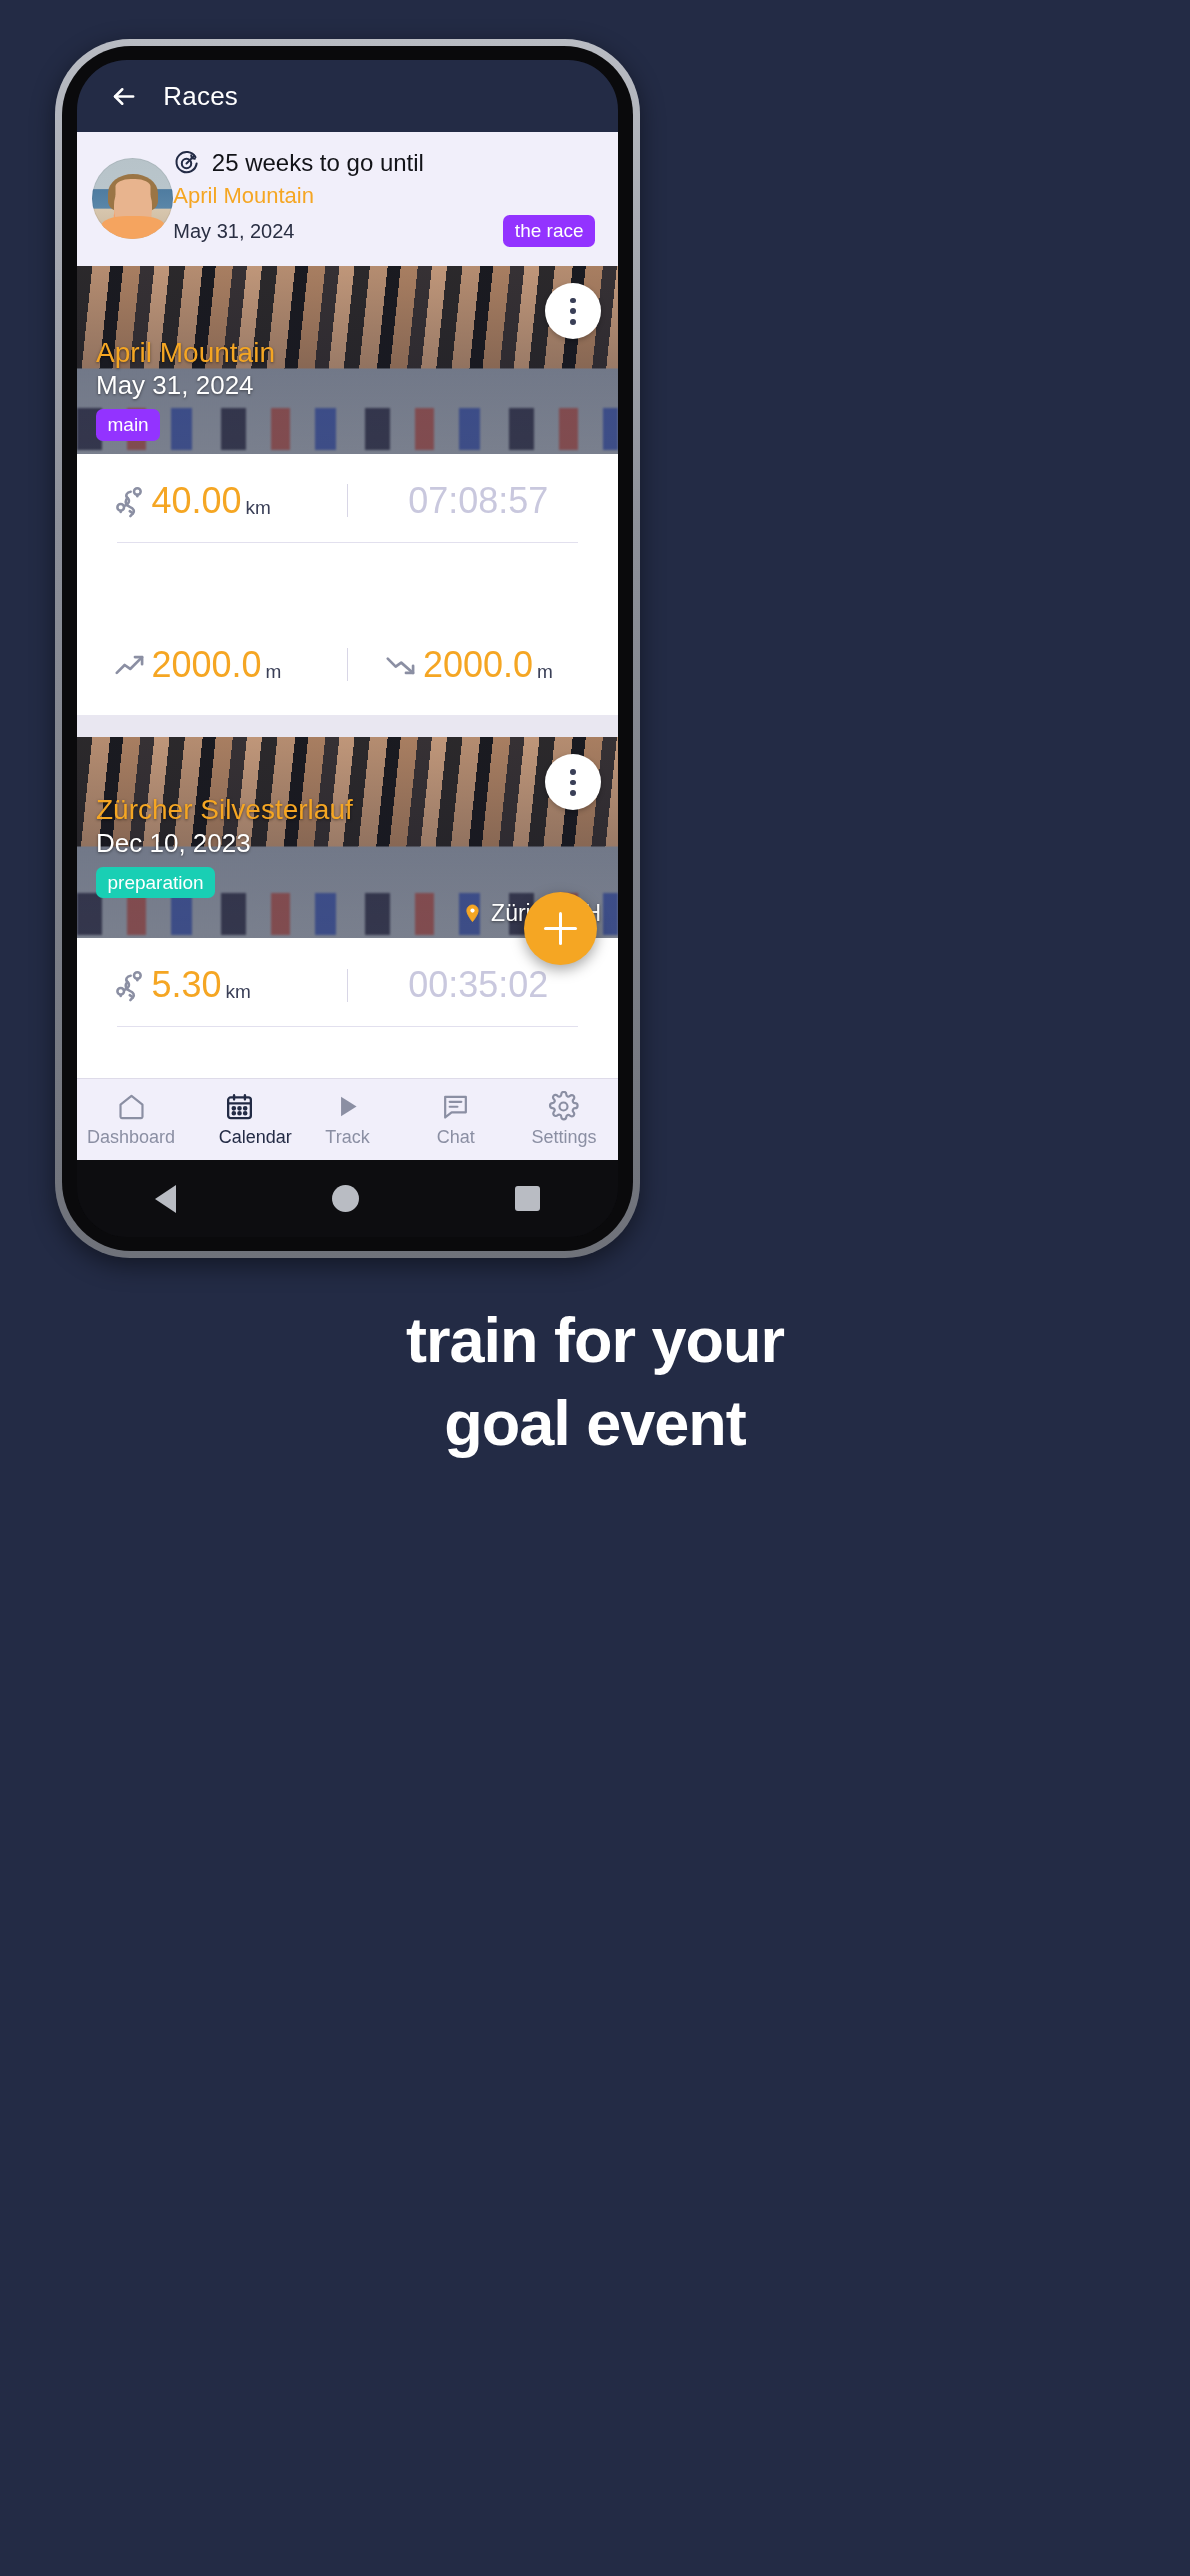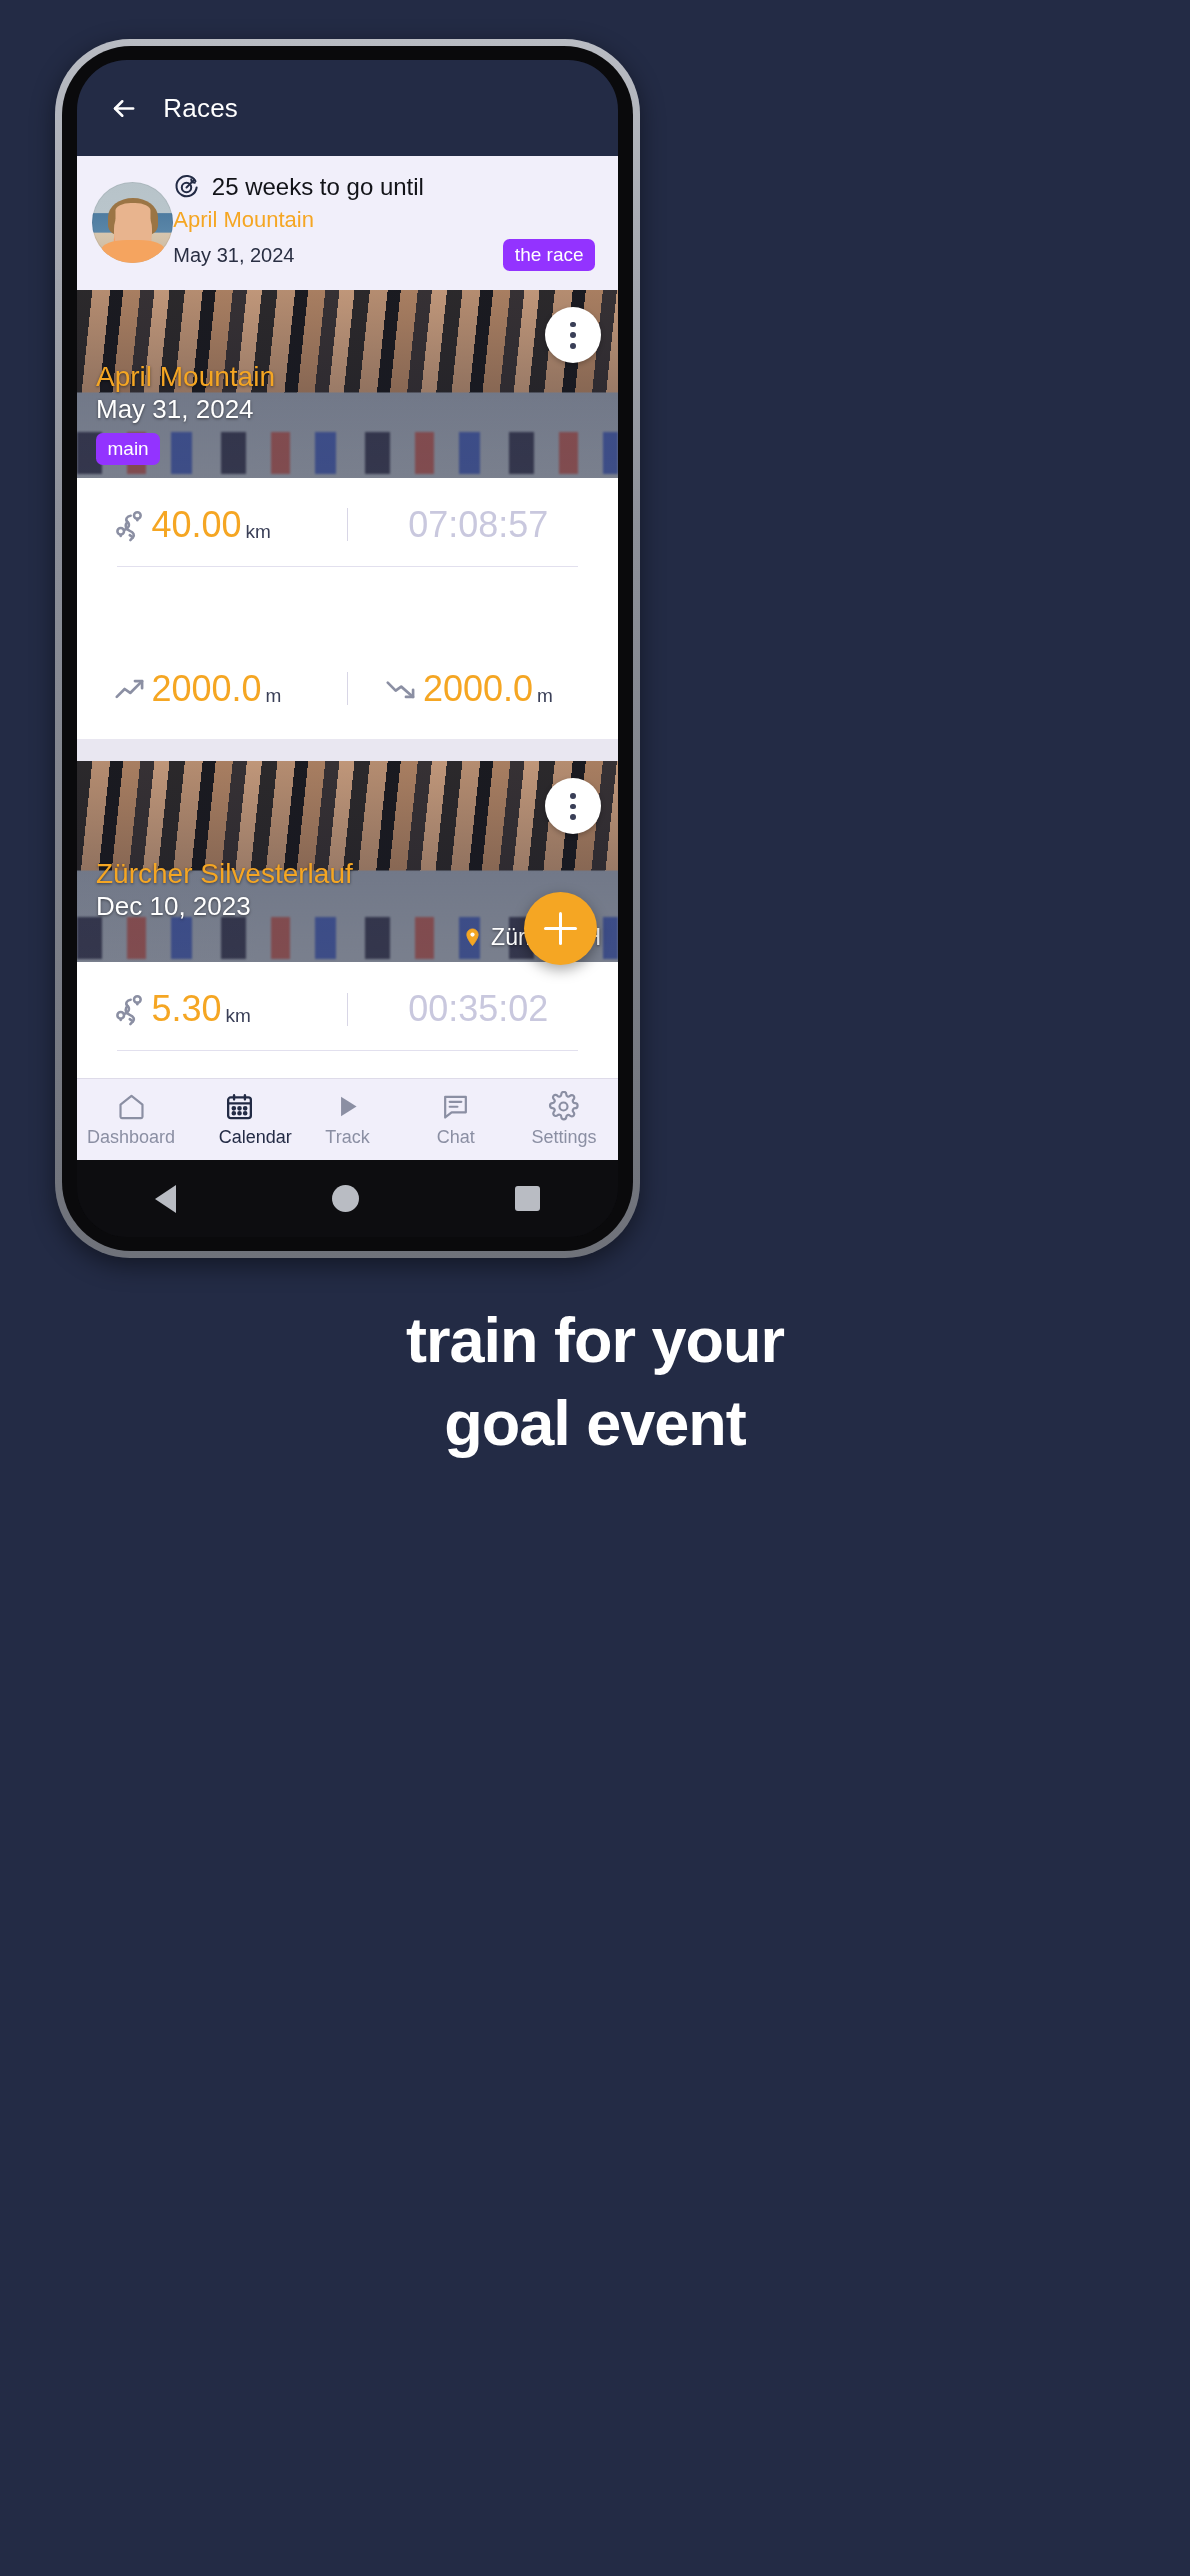--- a/index.html
+++ b/index.html
@@ -31,21 +31,21 @@
   .phone-screen{
     position:absolute; left:22px; top:21px; right:22px; bottom:21px;
     background:#0d0d10;
     border-radius:50px;
     overflow:hidden;
     display:flex; flex-direction:column;
   }
 
   
   .appbar{
-    height:96px;
+    height:72px;
     background:#232b45;
     display:flex; align-items:center;
     padding-left:21px;
     flex:0 0 auto;
     position:relative; z-index:6;
   }
   .back-btn{
     width:50px;height:50px;display:flex;align-items:center;justify-content:center;
     cursor:pointer;
   }
@@ -445,20 +445,23 @@
             <div class="kebab">
               <div class="stack">
                   <span></span>
                   <span></span>
                   <span></span>
                 </div>
             </div>
             <div class="hero-body" style="bottom:40px">
               <div class="hero-title">Zürcher Silvesterlauf</div>
               <div class="hero-date">Dec 10, 2023</div>
+              <div class="hero-badge-row">
+                <span class="badge teal">preparation</span>
+              </div>
             </div>
             <div class="hero-loc">
               <svg viewBox="0 0 24 24" fill="#f5a623" stroke="#f5a623" stroke-width="1">
                 <path d="M12 2.2c-3.6 0-6.5 2.9-6.5 6.5 0 4.8 6.5 12.6 6.5 12.6s6.5-7.8 6.5-12.6c0-3.6-2.9-6.5-6.5-6.5z"></path>
                 <circle cx="12" cy="8.7" r="2.4" fill="#ffffff" stroke="none"></circle>
               </svg>
               <span>Zürich, CH</span>
             </div>
           </div>
 

